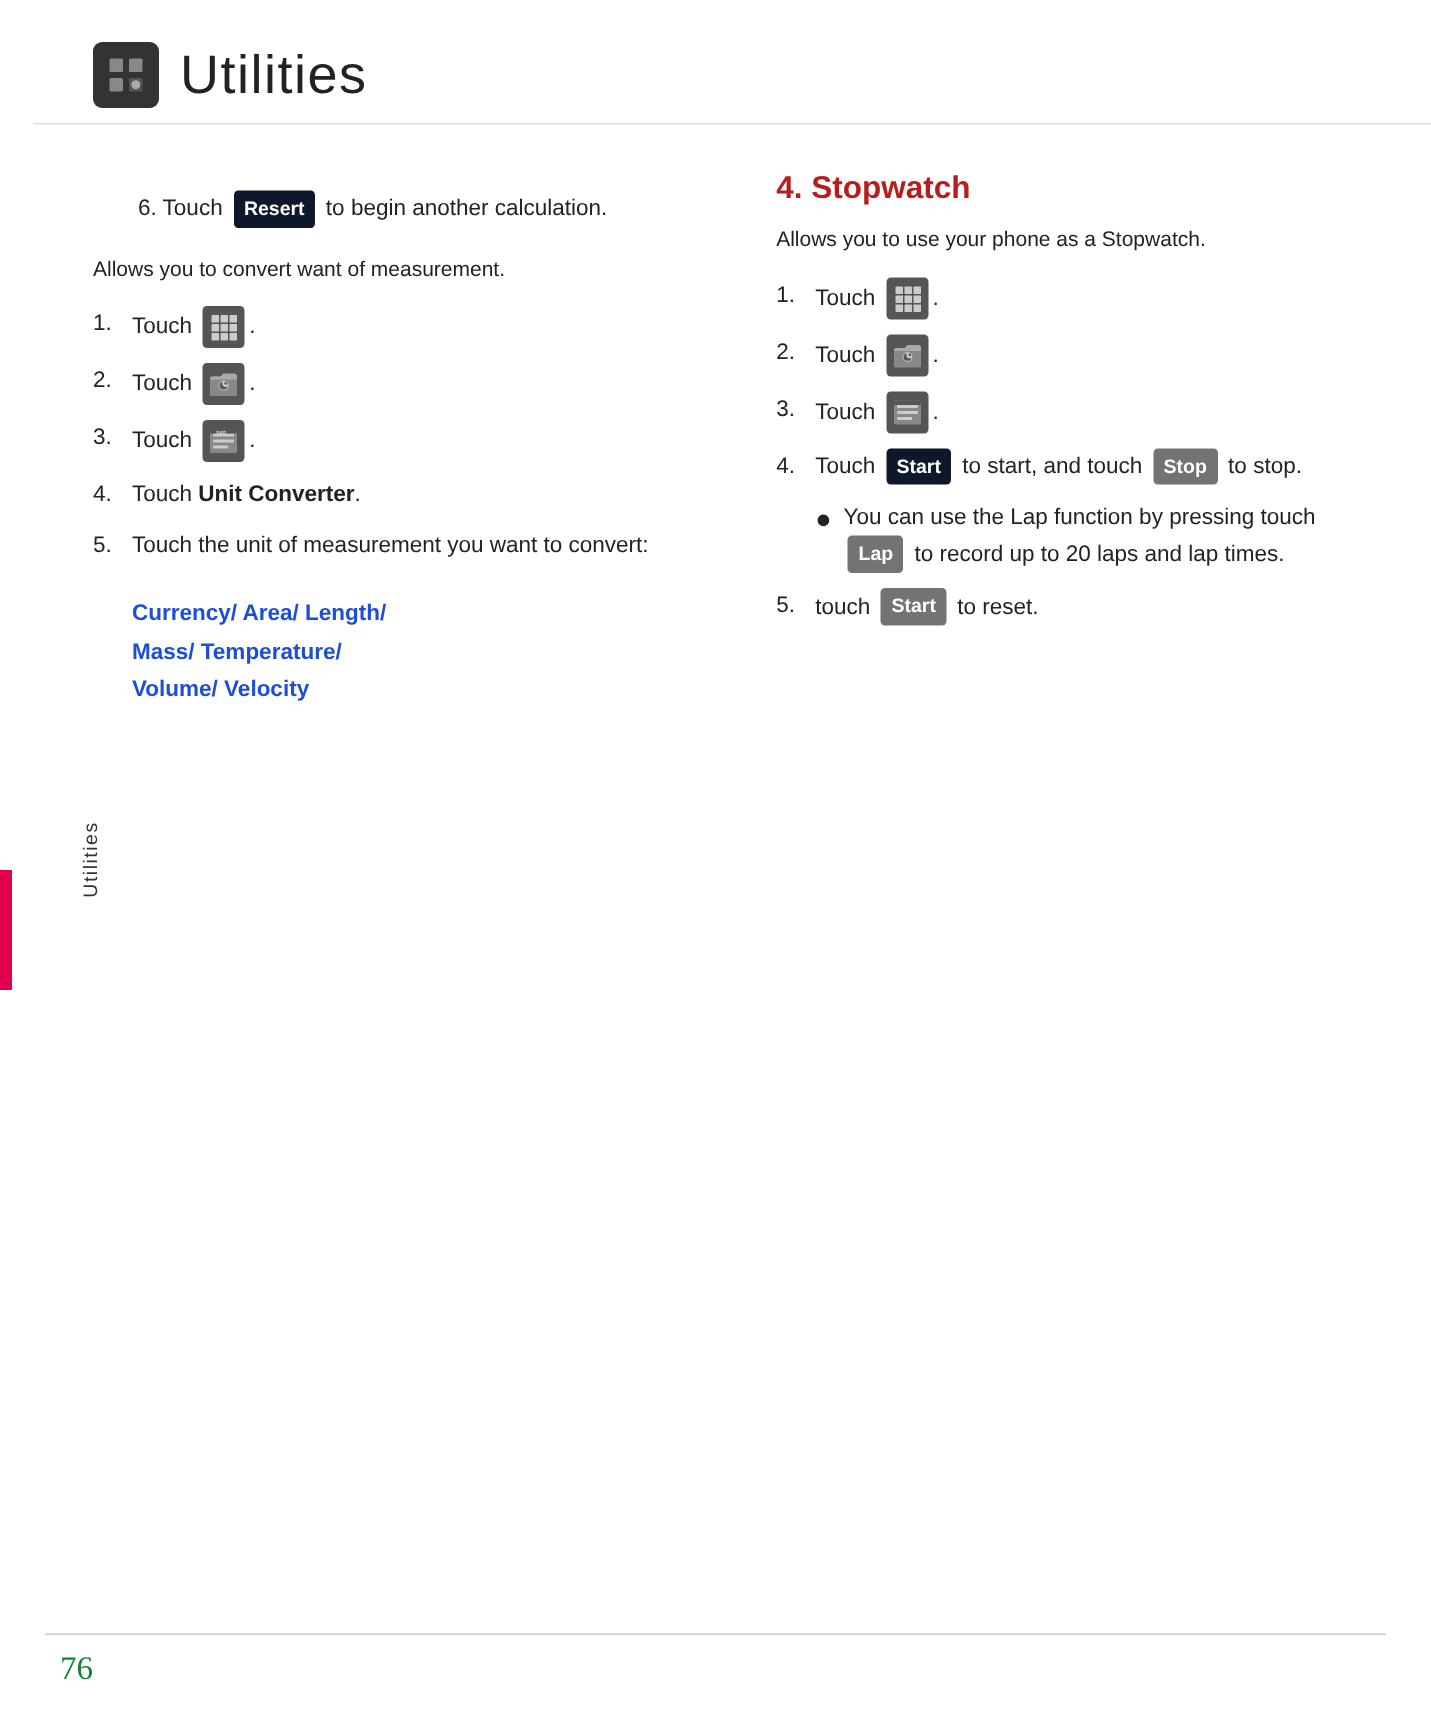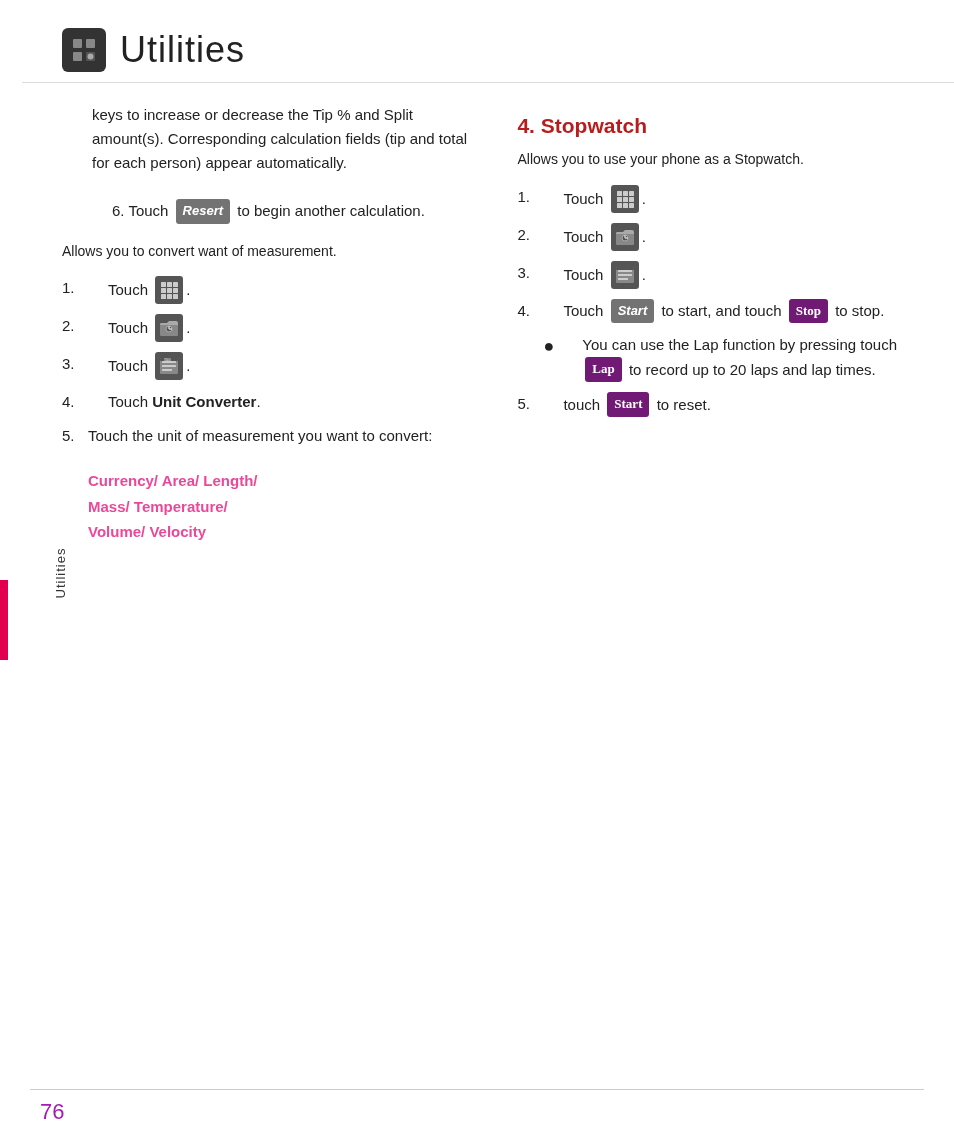--- a/index.html
+++ b/index.html
@@ -138,27 +138,25 @@
       color: #fff;
       font-size: 13px;
       font-weight: bold;
       padding: 2px 7px;
       border-radius: 3px;
       margin: 0 3px;
       vertical-align: middle;
     }
 
     .btn-label.pink {
+      background: #0f172a;
+    }
+
+    .btn-label.dark {
       background: #737373;
-      font-style: italic;
-    }
-
-    .btn-label.dark {
-      background: #701a75;
-      font-family: Liberation Serif, serif;
     }
 
     
     .bullet-item {
       display: flex;
       align-items: flex-start;
       margin: 8px 0 8px 26px;
       font-size: 15px;
       line-height: 1.6;
     }
@@ -172,21 +170,21 @@
     }
 
     .bullet-text {
       flex: 1;
     }
 
     
     .currency-list {
       font-size: 15px;
       font-weight: bold;
-      color: #ec4899;
+      color: #1d4ed8;
       margin-left: 26px;
       margin-top: 20px;
       line-height: 1.7;
     }
 
     
     .sidebar-label {
       position: absolute;
       left: 0;
       top: 50%;
@@ -219,39 +217,39 @@
       height: 80px;
       background: #e0004d;
     }
 
     
     .page-number {
       position: absolute;
       bottom: 20px;
       left: 40px;
       font-size: 22px;
-      color: #a21caf;
+      color: #15803d;
       font-weight: 300;
+      font-family: Liberation Serif, serif;
     }
 
     
     .bottom-divider {
       position: absolute;
       bottom: 55px;
       left: 30px;
       right: 30px;
       height: 1px;
       background: #ccc;
     }
 
     .step-inline-row {
       display: flex;
       align-items: center;
       flex-wrap: wrap;
-      margin-left: 20px;
     }
   </style>
 </head>
 <body>
 
 <div class="sidebar-strip">
   <span class="sidebar-label">Utilities</span>
   <div class="sidebar-accent"></div>
 </div>
 
@@ -266,21 +264,20 @@
     </svg>
   </div>
   <span class="page-title">Utilities</span>
 </div>
 
 <div class="content-area" style="margin-left:22px;">
 
   <div class="left-col">
 
     <div class="intro-text">
-      <p>keys to increase or decrease the Tip % and Split amount(s). Corresponding calculation fields (tip and total for each person) appear automatically.</p>
       <br>
       <div class="step-inline-row">
         <span>6. Touch&nbsp;</span>
         <span class="btn-label pink">Resert</span>
         <span>&nbsp;to begin another calculation.</span>
       </div>
     </div>
 
 
     <p class="section-desc">Allows you to convert want of measurement.</p>

